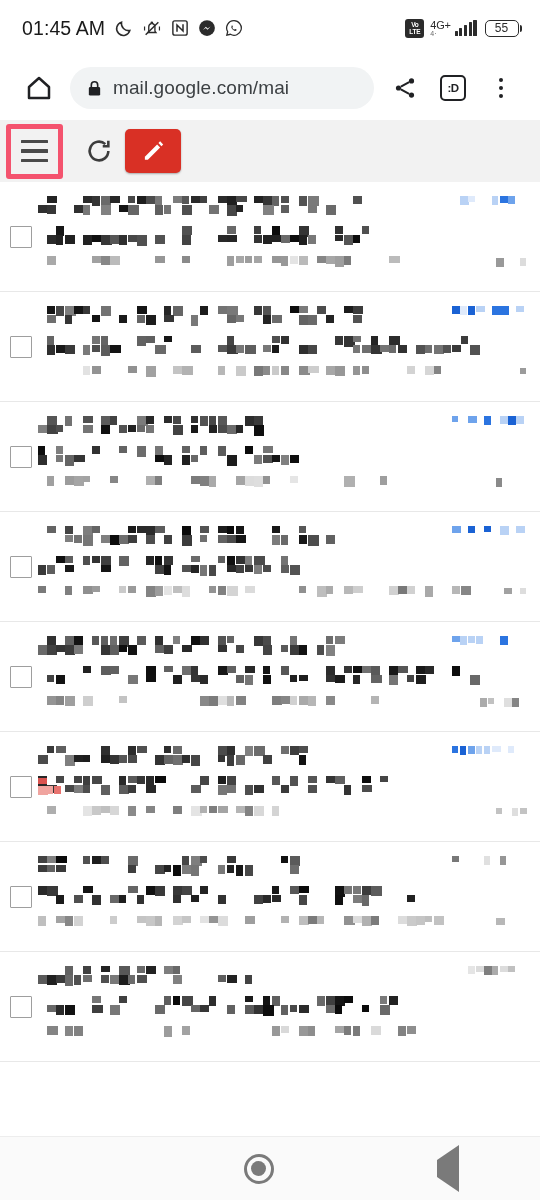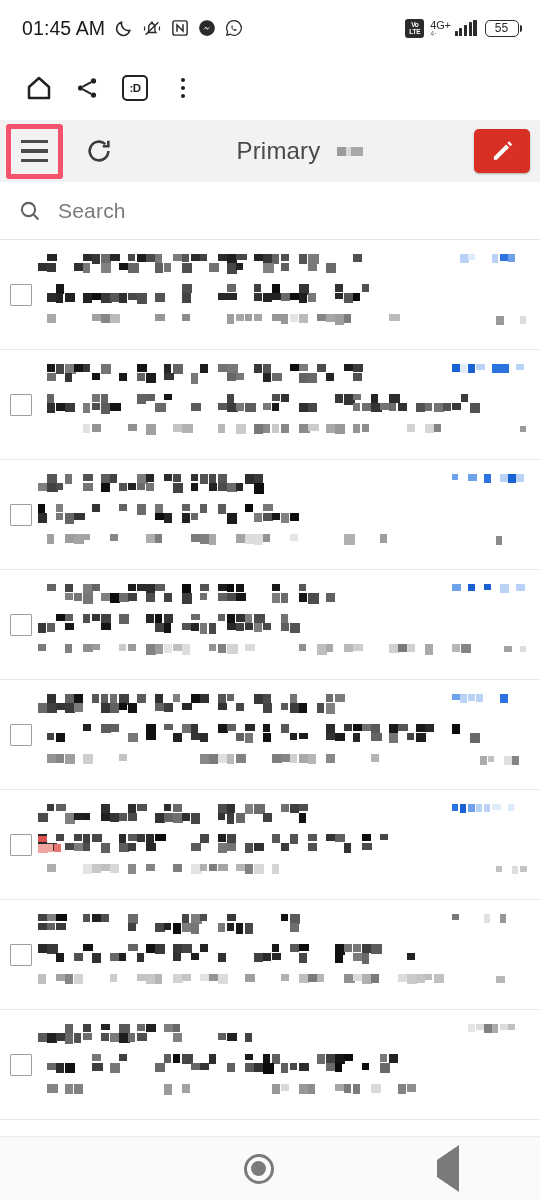--- a/index.html
+++ b/index.html
@@ -199,20 +199,29 @@
 
   <div class="browserbar">
     <div class="bb-btn">
       <span class="ic">
         <svg width="30" height="30" viewBox="0 0 24 24">
             <path d="M4 11.2L12 4l8 7.2V20H4z" fill="none" stroke="#202124" stroke-width="2" stroke-linejoin="round"></path>
           </svg>
       </span>
     </div>
 
+    <div class="omnibox">
+      <span class="ic">
+        <svg width="17" height="19" viewBox="0 0 24 24">
+          <rect x="4" y="10" width="16" height="12" rx="2" fill="#202124"></rect>
+          <path d="M7.5 10V7a4.5 4.5 0 0 1 9 0v3" fill="none" stroke="#202124" stroke-width="2.3"></path>
+        </svg>
+      </span>
+      <span class="url">mail.google.com/mai</span>
+    </div>
 
     <div class="bb-btn">
       <span class="ic">
         <svg width="26" height="26" viewBox="0 0 24 24">
           <circle cx="18" cy="5.5" r="2.4" fill="#202124"></circle>
             <circle cx="6" cy="12" r="2.4" fill="#202124"></circle>
             <circle cx="18" cy="18.5" r="2.4" fill="#202124"></circle>
           <path d="M8.2 10.8l7.6-4.2M8.2 13.2l7.6 4.2" stroke="#202124" stroke-width="1.9"></path>
         </svg>
       </span>
@@ -241,44 +250,31 @@
 
     <div class="refresh-btn">
       <span class="ic">
         <svg width="28" height="28" viewBox="0 0 24 24">
           <path d="M20 12a8 8 0 1 1-2.6-5.9" fill="none" stroke="#3c3c3c" stroke-width="2.2"></path>
           <path d="M20 3.2V8h-4.8" fill="none" stroke="#3c3c3c" stroke-width="2.2"></path>
         </svg>
       </span>
     </div>
 
-    <div class="gm-title-wrap">
-      <span class="gm-title">Primary</span>
-      <span class="redact-sm"></span>
-    </div>
 
     <div class="compose">
       <span class="ic">
         <svg width="26" height="26" viewBox="0 0 24 24">
           <path d="M4.5 17.2L15.8 5.9l2.8 2.8L7.3 20H4.5z" fill="#fff"></path>
           <path d="M17 4.7l1.6-1.6 2.8 2.8-1.6 1.6z" fill="#fff"></path>
         </svg>
       </span>
     </div>
   </div>
 
-  <div class="searchbar">
-    <span class="ic">
-      <svg width="24" height="24" viewBox="0 0 24 24">
-        <circle cx="10.5" cy="10.5" r="6.6" fill="none" stroke="#5f6368" stroke-width="2.1"></circle>
-        <line x1="15.3" y1="15.3" x2="20.5" y2="20.5" stroke="#5f6368" stroke-width="2.1"></line>
-      </svg>
-    </span>
-    <span class="search-ph">Search</span>
-  </div>
 
   <div class="list" id="email-list">
     <div class="scrollbar"></div>
   <div class="row">
         <div class="chk"></div>
         <div class="mosaic" style="left: 38px; top: 14px; width: 329px; height: 18px;">
           <span style="left: 9px; top: 0px; width: 10.243px; height: 7.14772px; background: rgb(36, 36, 36);"></span>
           <span style="left: 45px; top: 0px; width: 10.4696px; height: 7.30686px; background: rgb(42, 42, 42);"></span>
           <span style="left: 54px; top: 0px; width: 7.7303px; height: 9.88384px; background: rgb(53, 53, 53);"></span>
           <span style="left: 63px; top: 0px; width: 9.64671px; height: 10.7854px; background: rgb(106, 106, 106);"></span>

